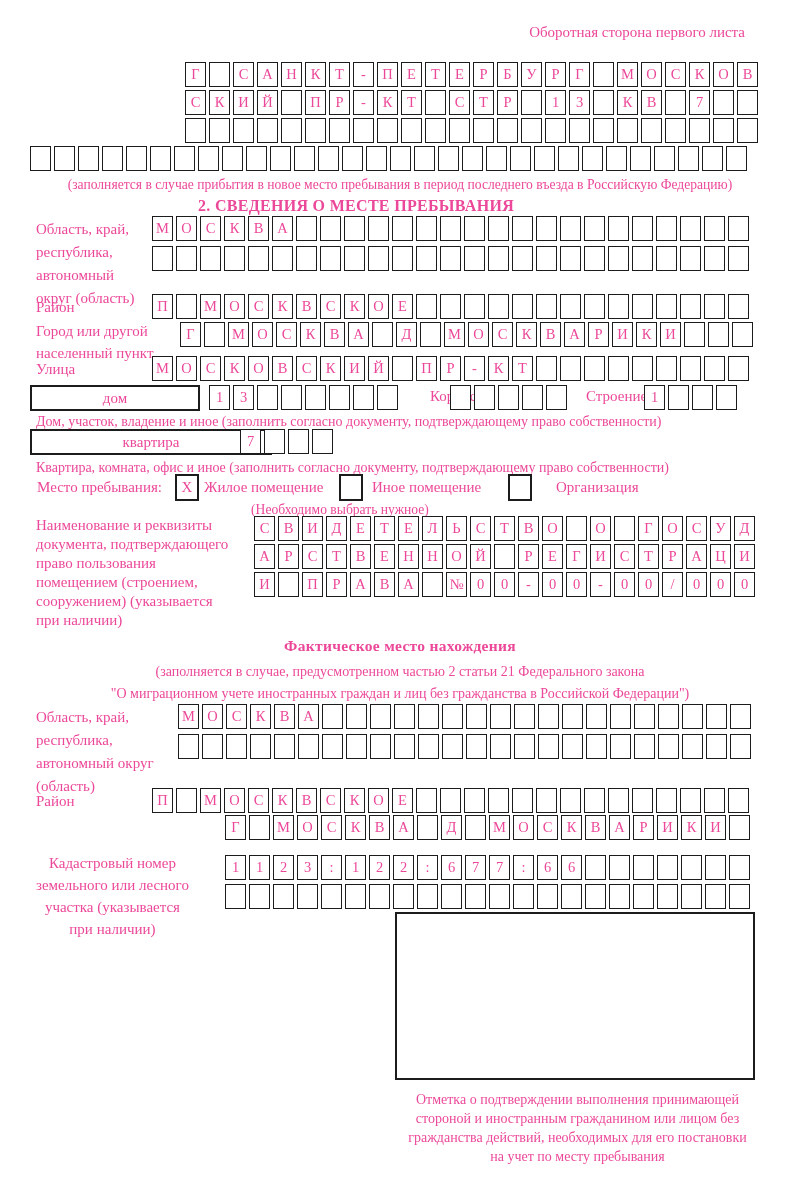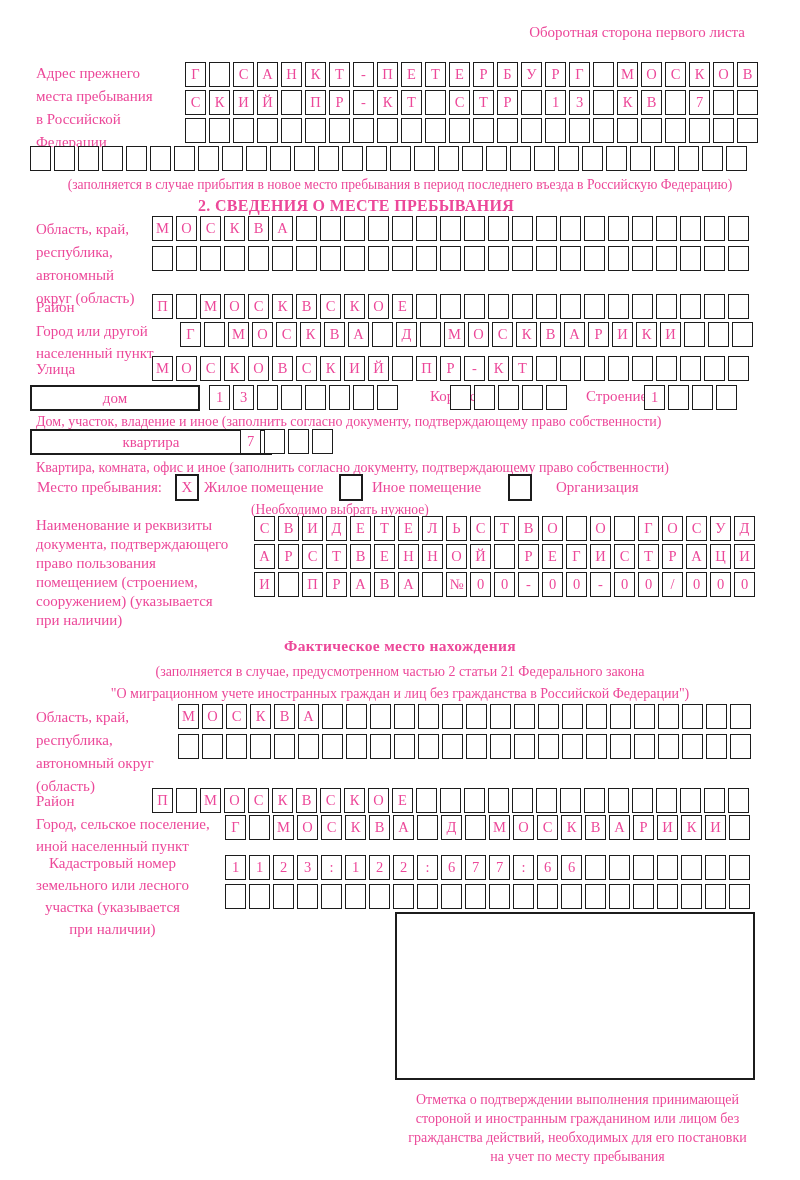--- a/index.html
+++ b/index.html
@@ -31,24 +31,20 @@
   .stamp-box{box-sizing:border-box;border:2px solid #1c1c1c;background:#fff;}
   .smallcap{font-size:14px;line-height:19px;}
 </style>
 </head>
 <body>
 
 <div id="canvas">
 
   <div class="abs" style="right:55px;top:24px;font-size:15px;">Оборотная сторона первого листа</div>
 
-  <div class="abs label" style="left:36px;top:62px;">Адрес прежнего
-места пребывания
-в Российской
-Федерации</div>
 
   <div class="abs caption center" style="left:0;width:800px;top:176px;">(заполняется в случае прибытия в новое место пребывания в период последнего въезда в Российскую Федерацию)</div>
 
   <div class="abs title" style="left:0;width:712px;top:197px;">2. СВЕДЕНИЯ О МЕСТЕ ПРЕБЫВАНИЯ</div>
 
   <div class="abs label" style="left:36px;top:218px;">Область, край,
 республика,
 автономный
 округ (область)</div>
 
@@ -100,22 +96,20 @@
   <div class="abs center" style="left:0;width:800px;top:661px;font-size:14px;line-height:22px;white-space:pre-line;">(заполняется в случае, предусмотренном частью 2 статьи 21 Федерального закона
 "О миграционном учете иностранных граждан и лиц без гражданства в Российской Федерации")</div>
 
   <div class="abs label" style="left:36px;top:706px;">Область, край,
 республика,
 автономный округ
 (область)</div>
 
   <div class="abs label" style="left:36px;top:790px;">Район</div>
 
-  <div class="abs label lh22" style="left:36px;top:813px;">Город, сельское поселение,
-иной населенный пункт</div>
 
   <div class="abs label lh22" style="left:36px;top:852px;text-align:center;">Кадастровый номер
 земельного или лесного
 участка (указывается
 при наличии)</div>
 
   <div class="abs stamp-box" style="left:395px;top:912px;width:360px;height:168px;"></div>
 
   <div class="abs smallcap center" style="left:385px;width:385px;top:1090px;white-space:pre-line;">Отметка о подтверждении выполнения принимающей
 стороной и иностранным гражданином или лицом без

